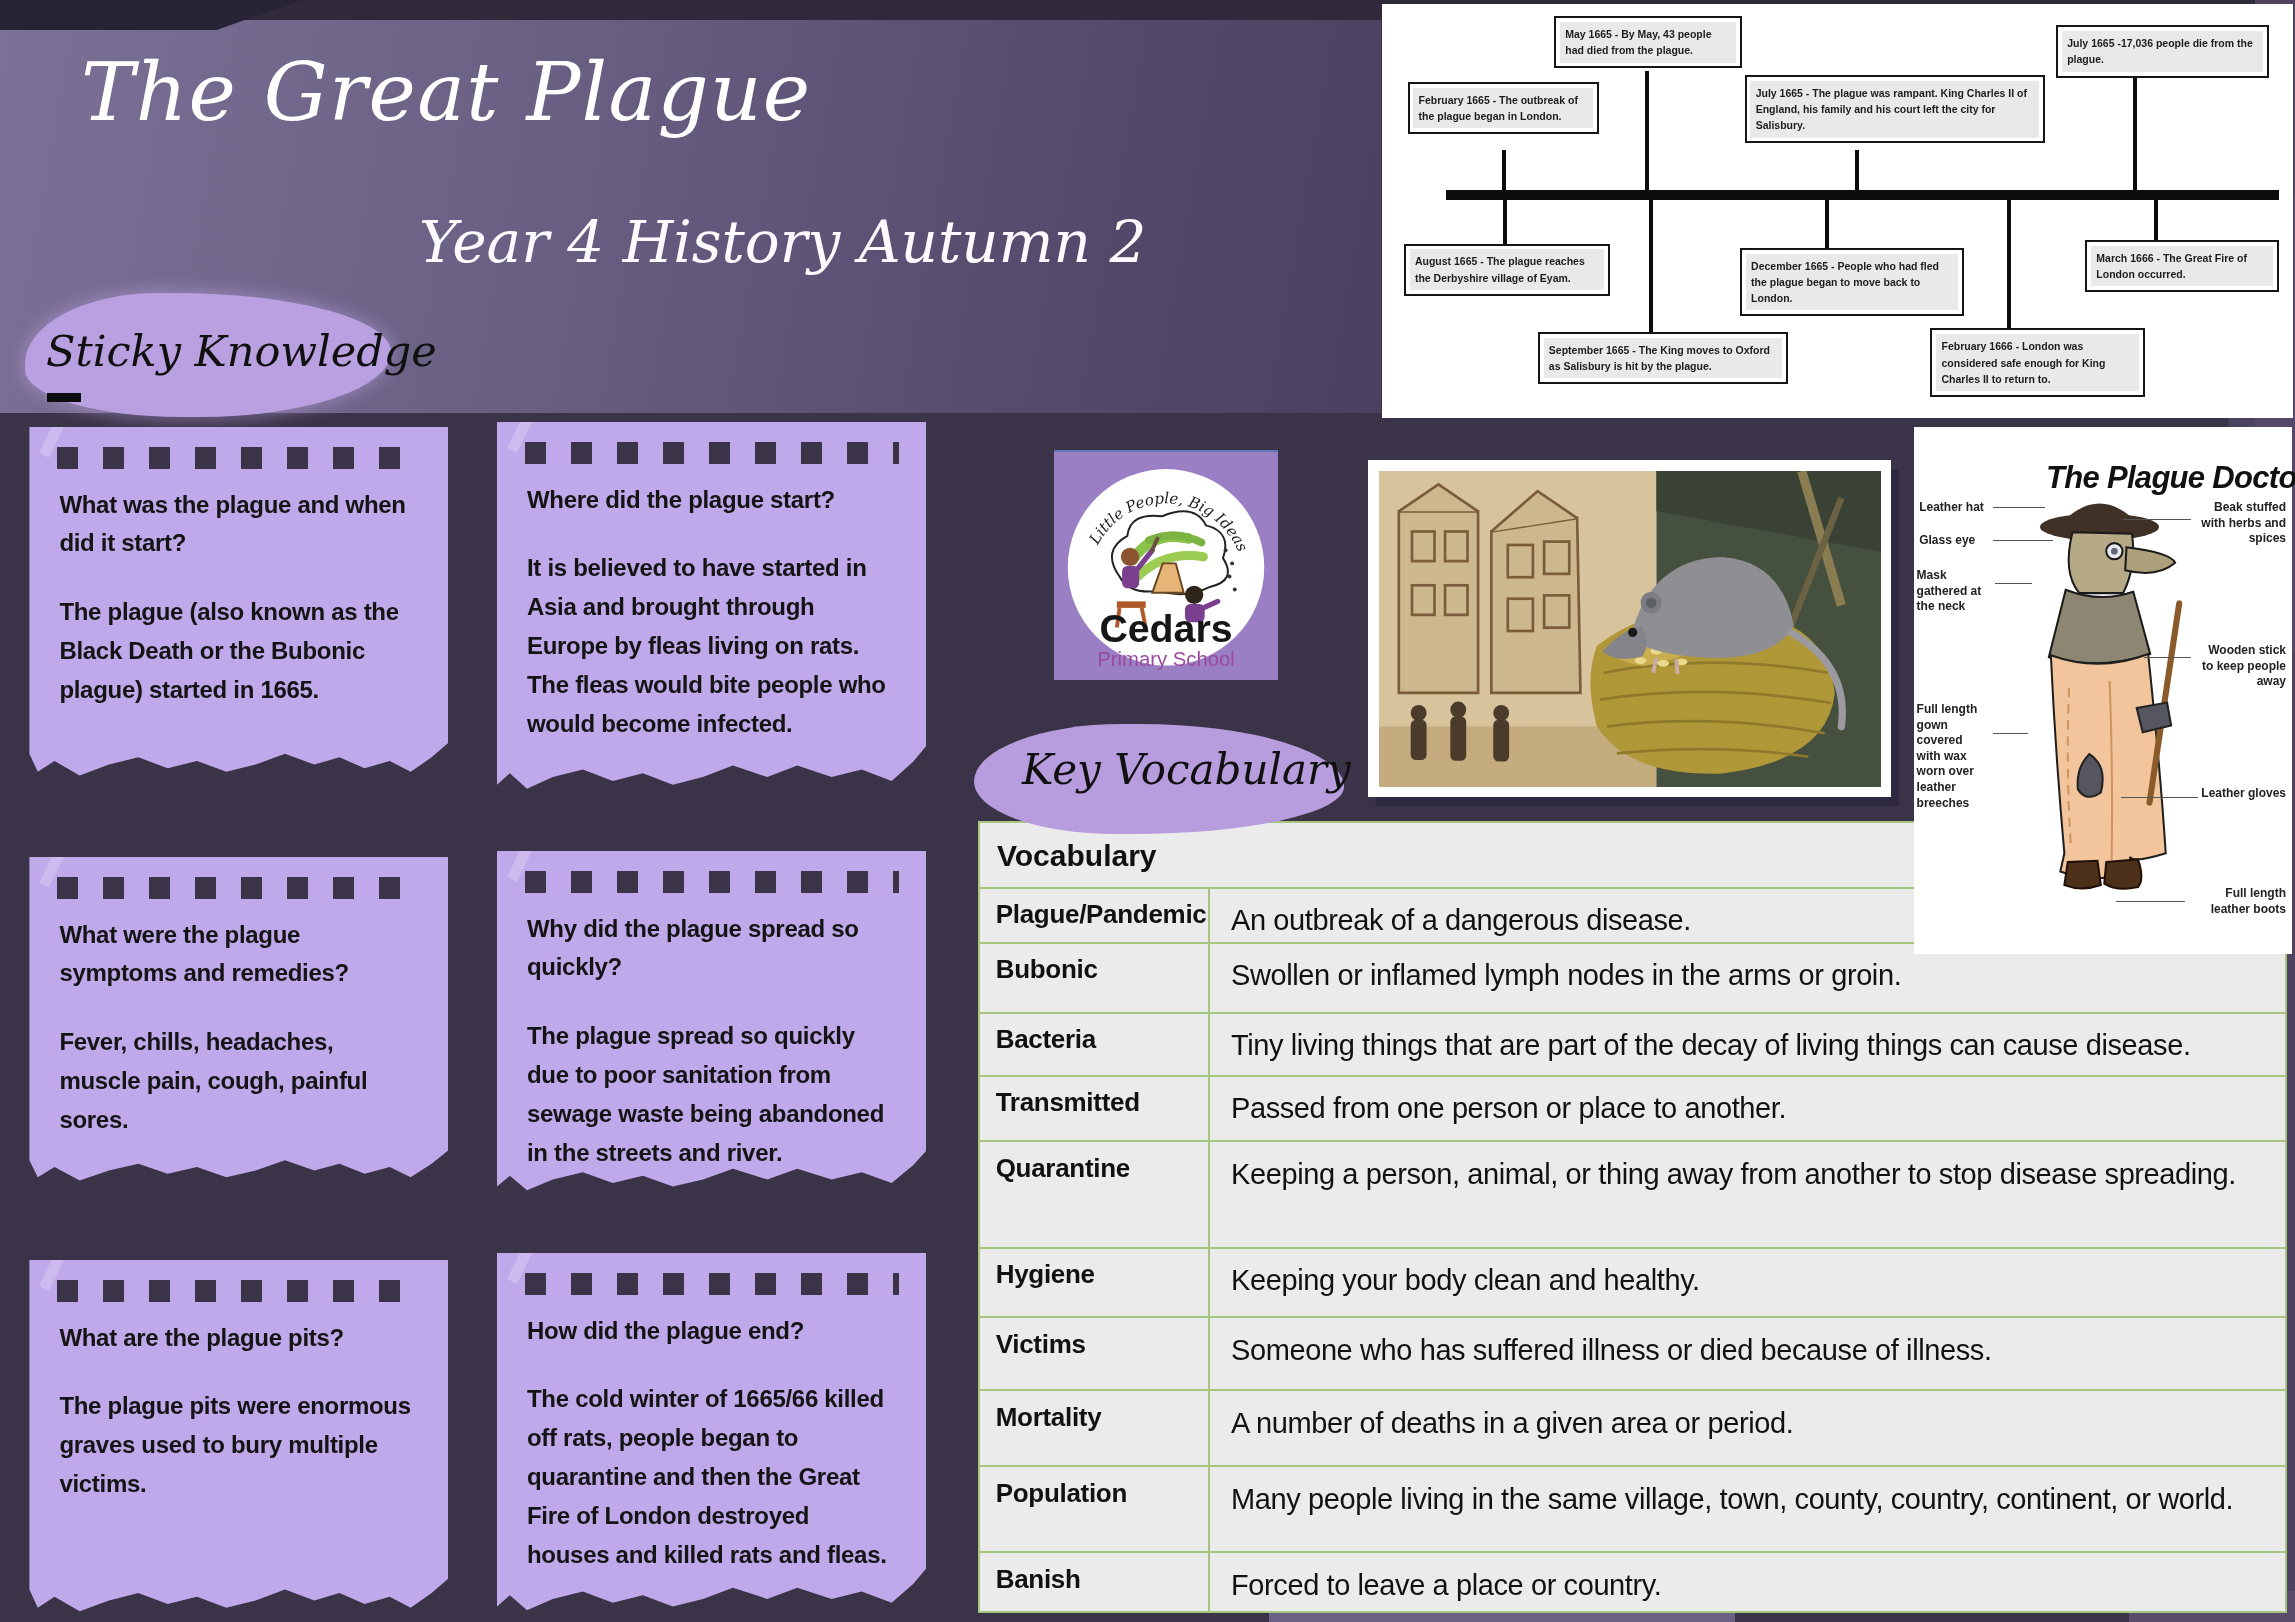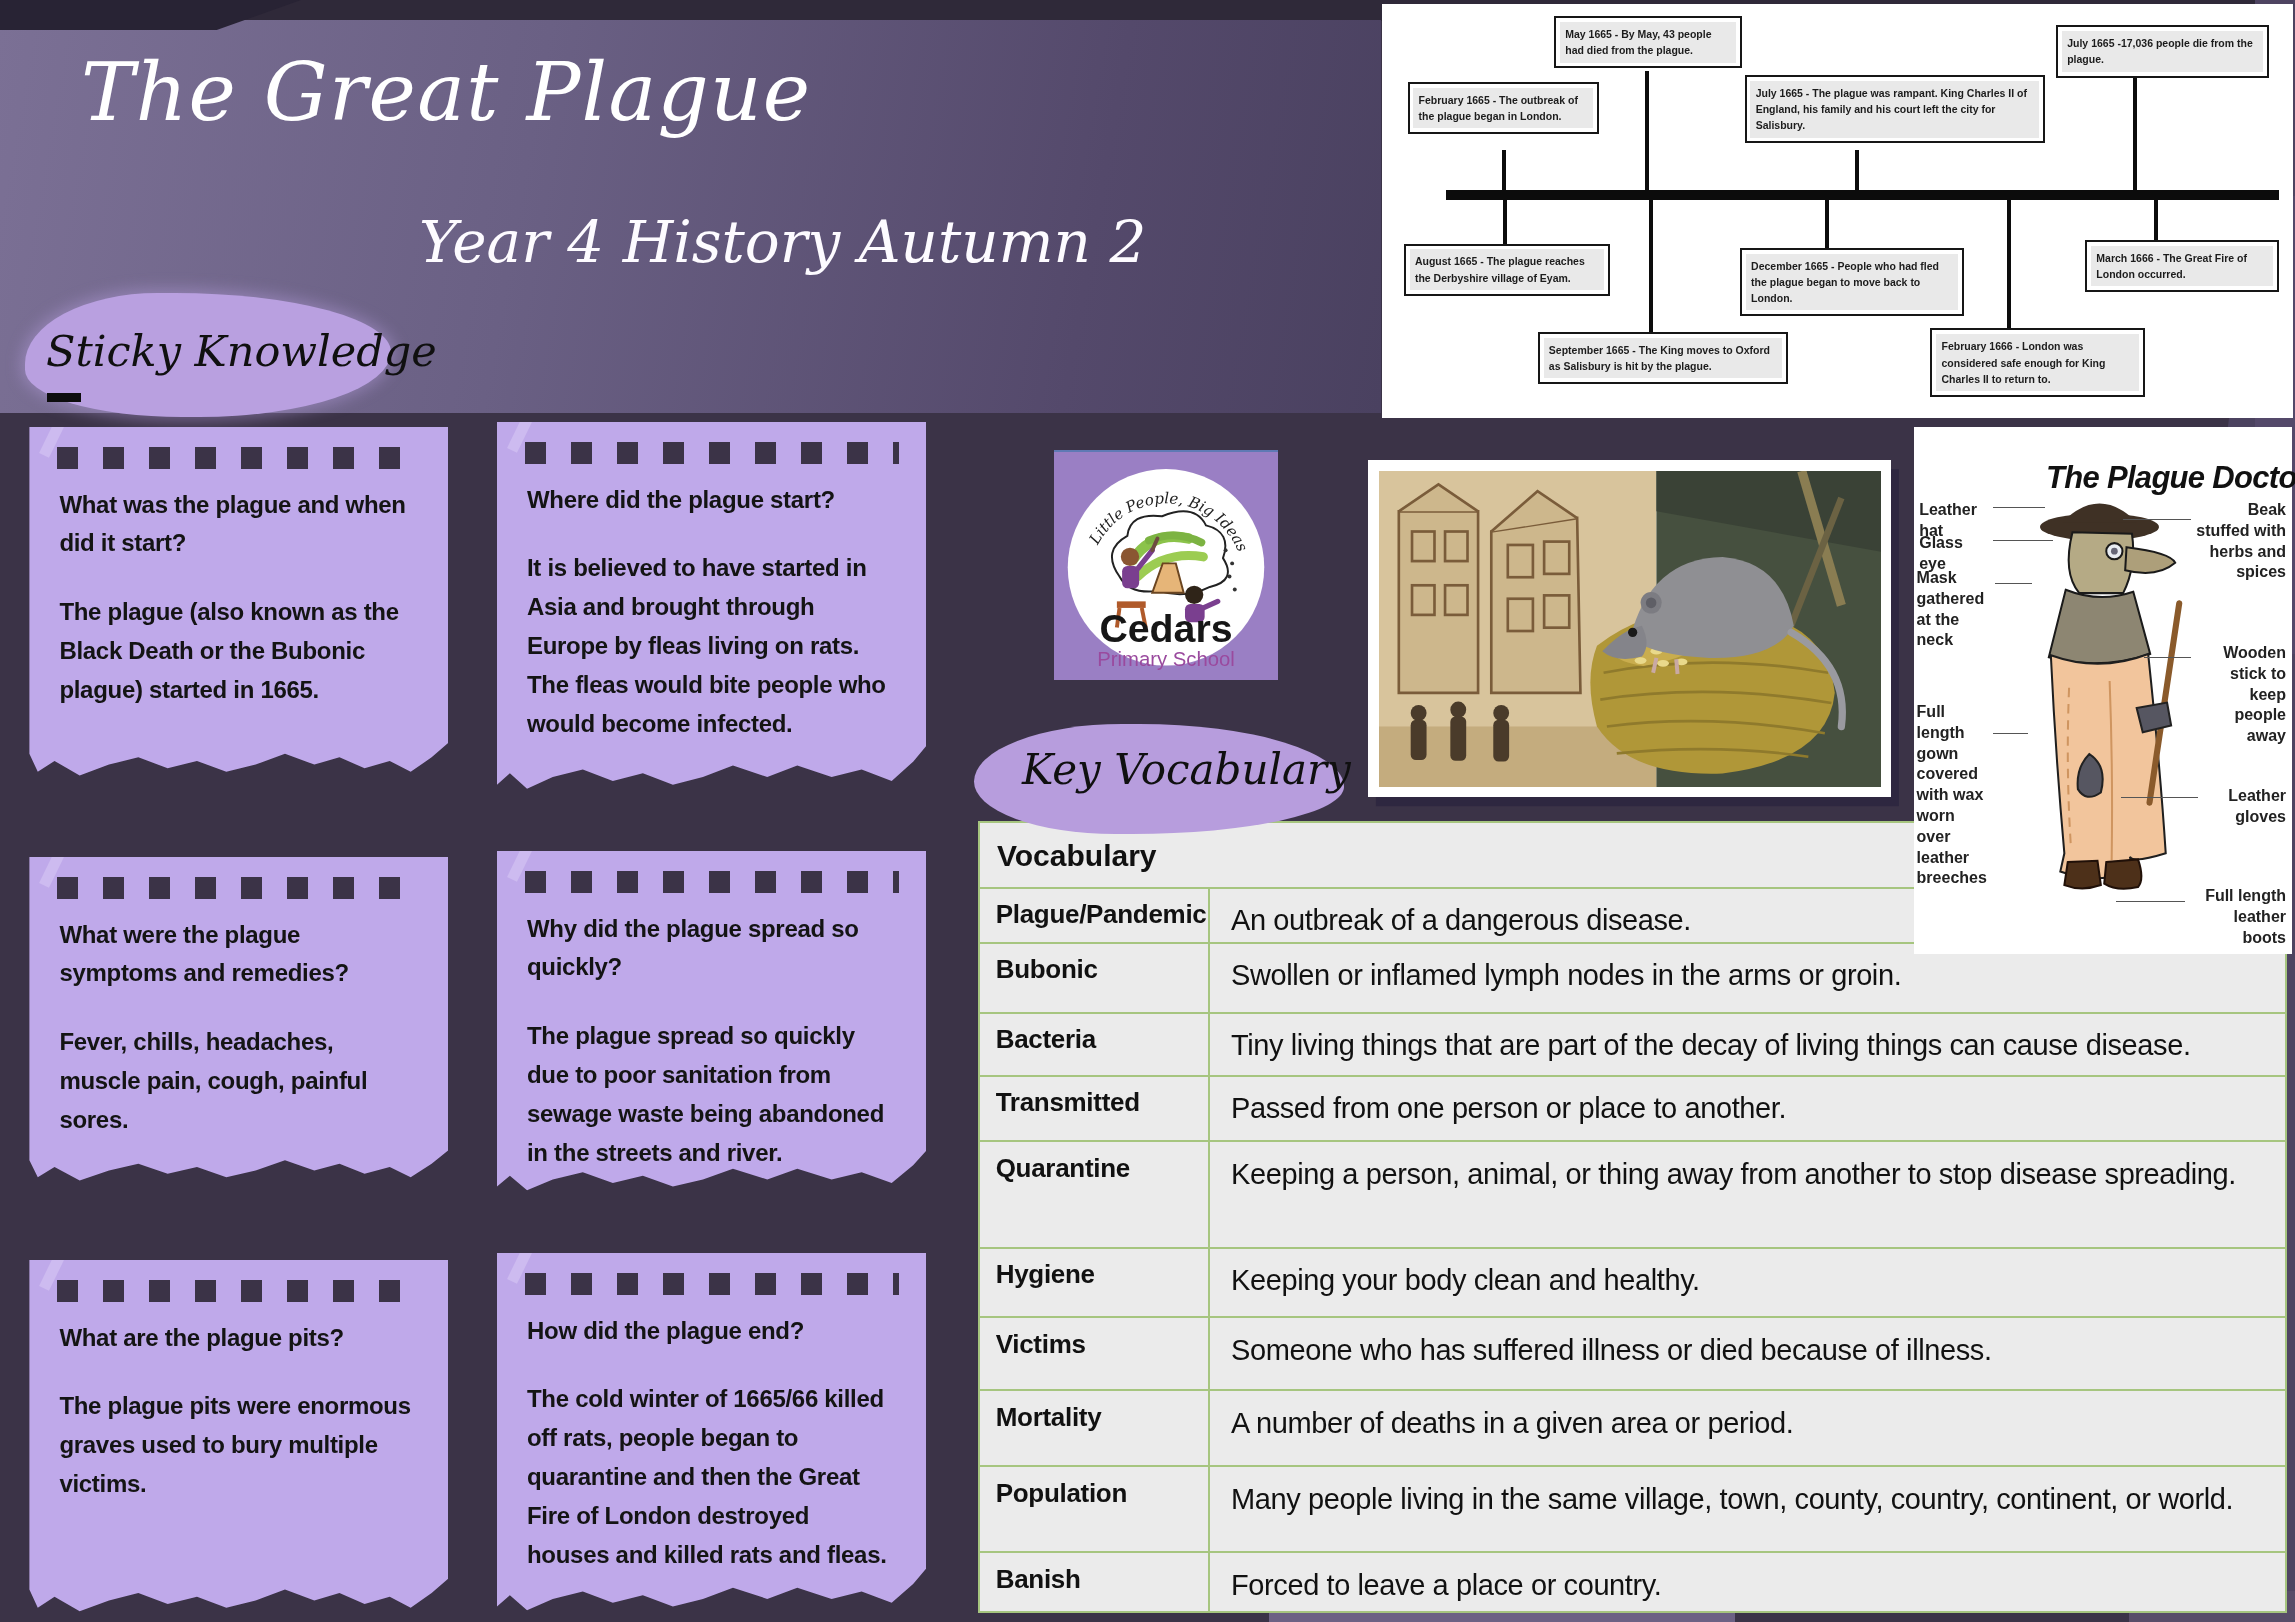--- a/index.html
+++ b/index.html
@@ -75,21 +75,21 @@
         border-top:2.6px solid #5f79b4;}
   .logo svg{position:absolute;left:0;top:0;}
   
   .photo{position:absolute;left:1368px;top:460px;width:523px;height:337px;background:#ffffff;
          padding:10.5px;box-sizing:border-box;box-shadow:7.9px 9.2px 0 #2e2740;}
   .photo svg{width:100%;height:100%;display:block;}
   
   .doctor{position:absolute;left:1914px;top:427px;width:378px;height:527px;background:#ffffff;z-index:5;}
   .doctor-title{position:absolute;left:16px;top:9.2px;width:100%;text-align:right;
                 font-size:31px;font-weight:800;font-style:italic;color:#111;letter-spacing:-0.7px;margin-top:24px;}
-  .dlabel{position:absolute;font-size:16px;font-weight:700;line-height:1.3;color:#222;}
+  .dlabel{position:absolute;font-size:12px;font-weight:700;line-height:1.3;color:#222;}
   .dlabel.l{text-align:left;}
   .dlabel.r{text-align:right;}
   .dline{position:absolute;height:1.3px;background:#555;}
   
   .vtable{position:absolute;left:978px;top:821px;width:1309px;height:792px;border-collapse:collapse;
           background:#ebebeb;table-layout:fixed;}
   .vtable td{border:2px solid #a6c57f;vertical-align:top;box-sizing:border-box;}
   .vtable .vhead{font-size:30px;font-weight:bold;color:#111;padding:15.7px 0 0 17px;}
   .vtable .term{font-size:26px;font-weight:bold;color:#111;padding:10.5px 0 0 15.7px;letter-spacing:-0.3px;}
   .vtable .def{font-size:29px;color:#111;padding:10.5px 26px 0 21px;line-height:1.45;letter-spacing:-0.4px;}

